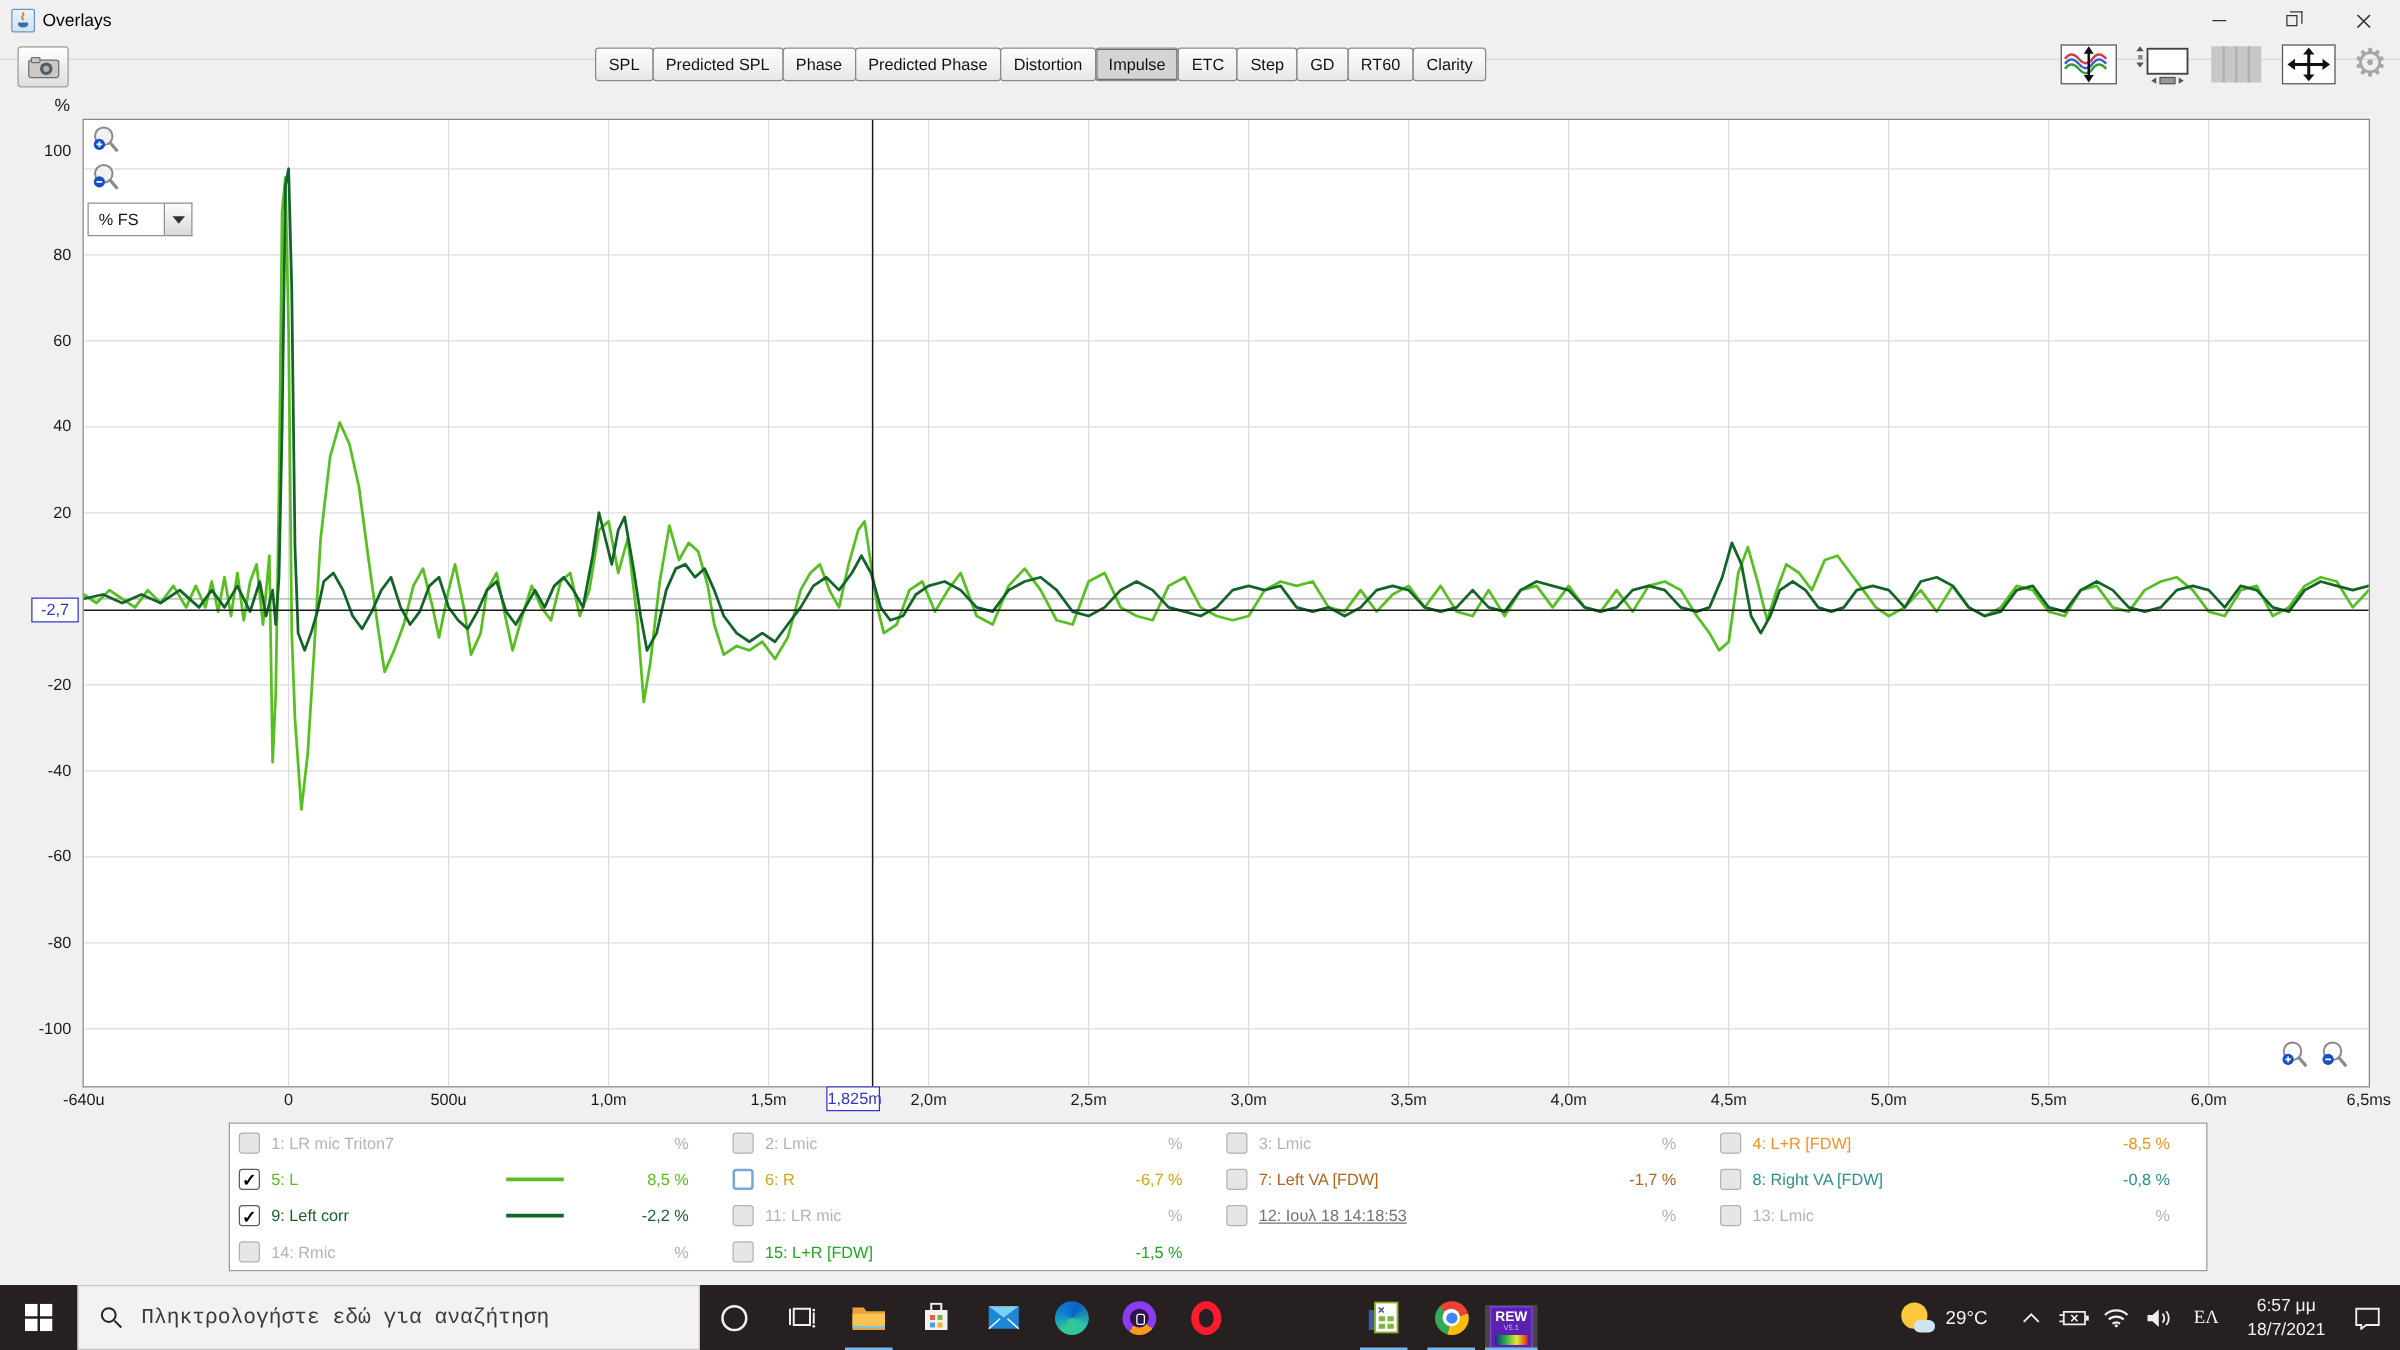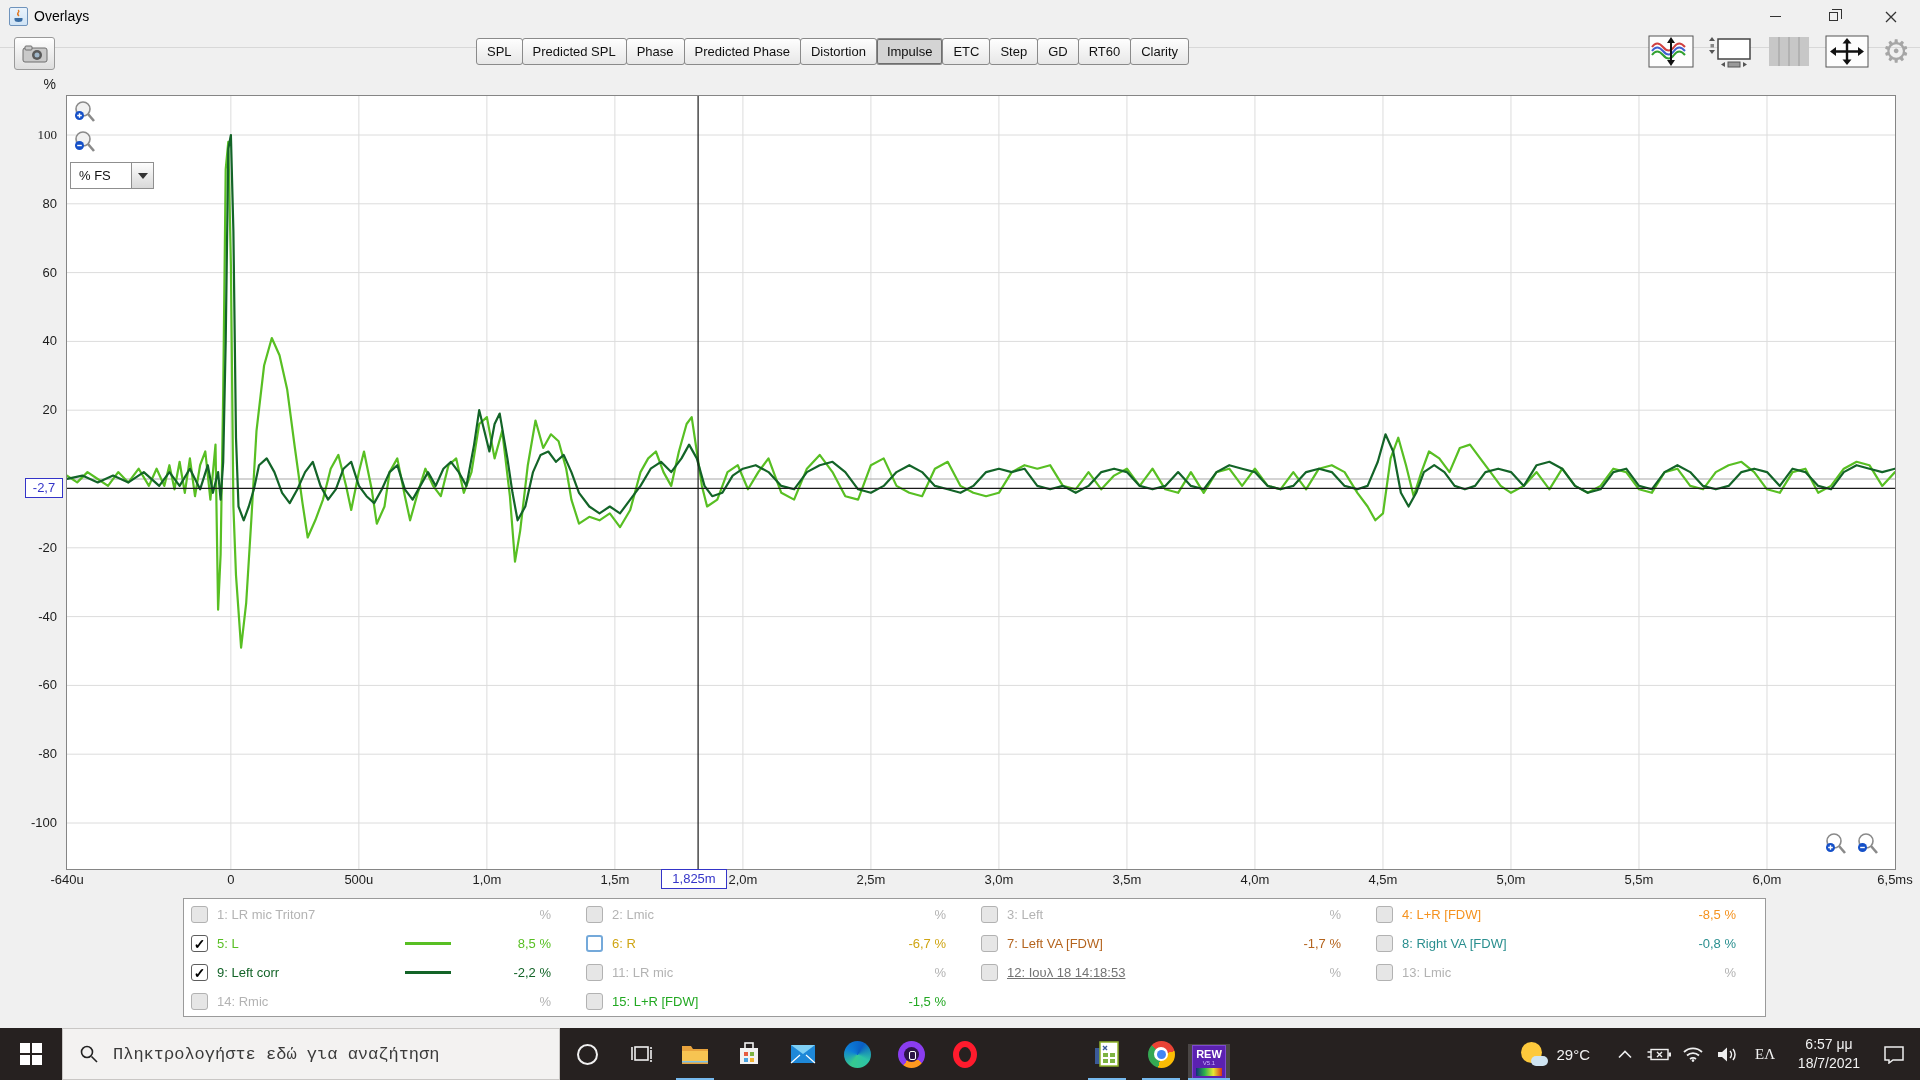--- a/index.html
+++ b/index.html
@@ -27,21 +27,21 @@
   #gear-icon { font-size:31px; color:#a6a6a6; line-height:31px; font-family:"DejaVu Sans", sans-serif; }
 
   
   #y-unit { position:absolute; left:20px; top:76px; width:36px; text-align:right; font-size:14px; color:#222; }
   #plot { position:absolute; left:66px; top:95px; width:1830px; height:775px; background:#fff; border:1px solid #858585; }
   #plot svg { position:absolute; left:0; top:0; }
   .y-tick { position:absolute; left:0; width:57px; text-align:right; font-size:13px; color:#1c1c1c; }
   .x-tick { position:absolute; top:872px; width:70px; text-align:center; font-size:13px; color:#1c1c1c; }
   .readout { position:absolute; background:#fff; border:1px solid #3434c8; color:#3434c8; font-size:13px; text-align:center; line-height:18px; z-index:5; }
   #y-readout { left:25px; top:478px; width:38px; height:20px; }
-  #x-readout { left:661px; top:869px; width:66px; height:20px; }
+  #x-readout { left:661px; top:869px; width:43px; height:20px; }
   .plot-zoom { position:absolute; width:24px; height:24px; }
   #unit-select { position:absolute; left:70px; top:162px; height:27px; display:flex; z-index:4; }
   #unit-value { width:62px; background:#fff; border:1px solid #8f8f8f; font-size:13px; padding:5px 0 0 8px; color:#111; }
   #unit-arrow { width:22px; border:1px solid #8f8f8f; border-left:none; background:linear-gradient(#fdfdfd,#d9d9d9); display:flex; align-items:center; justify-content:center; }
   #unit-arrow::after { content:""; border-left:5px solid transparent; border-right:5px solid transparent; border-top:6px solid #333; }
 
   
   #legend { position:absolute; left:183px; top:898px; width:1583px; height:119px; background:#fff; border:1px solid #9a9a9a; display:grid; grid-template-columns:395px 395px 395px 391px; grid-template-rows:repeat(4,29px); padding-top:1px; }
   .lcell { display:flex; align-items:center; padding-left:7px; font-size:13px; }
   .cb { width:17px; height:17px; border-radius:3px; margin-right:9px; background:#e6e6e6; border:1px solid #b2b2b2; display:flex; align-items:center; justify-content:center; flex:none; }
@@ -164,21 +164,21 @@
       <path d="M22 3 l-4.5 5.5 h9 z" fill="#111"></path>
         <path d="M22 30 l-4.5 -5.5 h9 z" fill="#111"></path>
       <path d="M5 16.5 l6 -4.5 v9 z" fill="#111"></path>
         <path d="M39 16.5 l-6 -4.5 v9 z" fill="#111"></path>
     </svg>
     <span id="gear-icon">⚙</span>
   </div>
 
   <div id="y-unit">%</div>
   <div id="y-ticks">
-      <div class="y-tick" style="top: 127px; font-family: Liberation Serif, serif;">100</div>
+      <div class="y-tick" style="top: 113px;">100</div>
       <div class="y-tick" style="top: 195.8px;">80</div>
       <div class="y-tick" style="top: 264.6px;">60</div>
       <div class="y-tick" style="top: 333.4px;">40</div>
       <div class="y-tick" style="top: 402.2px;">20</div>
       <div class="y-tick" style="top: 539.8px;">-20</div>
       <div class="y-tick" style="top: 608.6px;">-40</div>
       <div class="y-tick" style="top: 677.4px;">-60</div>
       <div class="y-tick" style="top: 746.2px;">-80</div>
       <div class="y-tick" style="top: 815px;">-100</div>
     </div>
@@ -281,21 +281,21 @@
         <span class="lvalue" style="color: rgb(179, 179, 179);">%</span>
       </div>
       <div class="lcell">
         <span class="cb"></span>
         <span class="llabel" style="color: rgb(179, 179, 179);">2: Lmic</span>
         <span class="lsample"></span>
         <span class="lvalue" style="color: rgb(179, 179, 179);">%</span>
       </div>
       <div class="lcell">
         <span class="cb"></span>
-        <span class="llabel" style="color: rgb(179, 179, 179);">3: Left</span>
+        <span class="llabel" style="color: rgb(179, 179, 179);">3: Lmic</span>
         <span class="lsample"></span>
         <span class="lvalue" style="color: rgb(179, 179, 179);">%</span>
       </div>
       <div class="lcell">
         <span class="cb"></span>
         <span class="llabel" style="color: rgb(245, 146, 30);">4: L+R [FDW]</span>
         <span class="lsample"></span>
         <span class="lvalue" style="color: rgb(245, 146, 30);">-8,5 %</span>
       </div>
       <div class="lcell">

